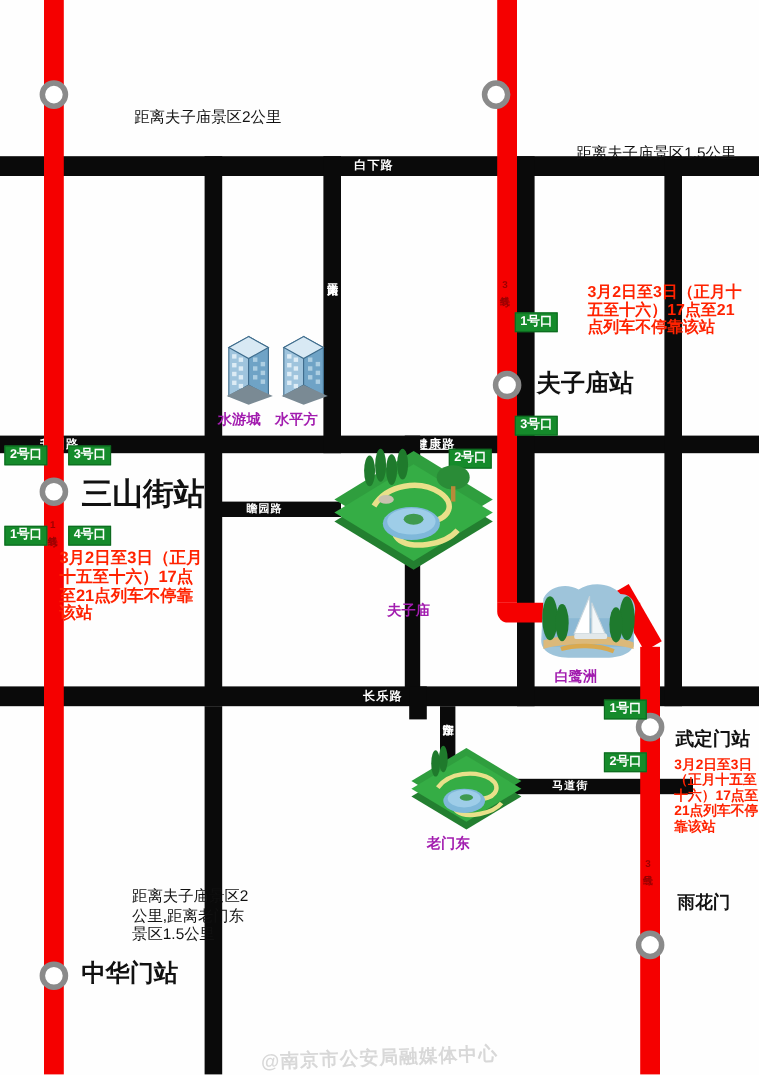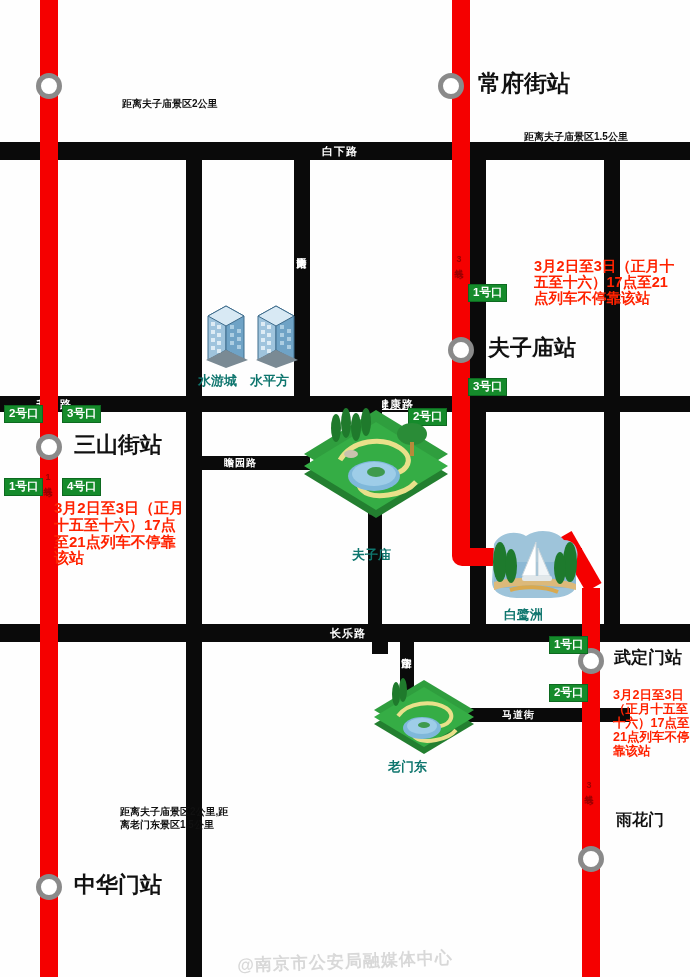--- a/index.html
+++ b/index.html
@@ -15,31 +15,31 @@
   
   .metro{position:absolute;background:#f50000;}
   .line-label{position:absolute;writing-mode:vertical-rl;text-orientation:upright;
               color:#9c0000;font-size:9px;font-weight:bold;letter-spacing:-1px;line-height:1;}
 
   
   .station{position:absolute;width:26px;height:26px;border-radius:50%;
            border:5px solid #8a8a8a;background:#fff;box-sizing:border-box;}
   .st-name{position:absolute;color:#111;font-weight:bold;white-space:nowrap;
            font-family:"DejaVu Serif","Liberation Serif",serif;}
-  .st-note{position:absolute;color:#111;font-size:10px;font-weight:bold;line-height:1.25;padding-left:44px;}
+  .st-note{position:absolute;color:#111;font-size:14px;font-weight:normal;line-height:1.25;padding-left:44px;}
 
   
   .exit{position:absolute;background:#158b2b;border:1px solid #0d6a20;color:#fff;
         font-size:11.5px;font-weight:bold;padding:1px 4px 2px 4px;line-height:1.1;white-space:nowrap;}
 
   
   .warn{position:absolute;color:#ff2200;font-weight:bold;line-height:1.12;}
 
   
-  .poi-label{position:absolute;color:#0f766e;font-size:13px;font-weight:bold;white-space:nowrap;font-family:Liberation Serif, serif;}
+  .poi-label{position:absolute;color:#a21caf;font-size:13px;font-weight:bold;white-space:nowrap;font-family:Liberation Serif, serif;}
   .poi{position:absolute;}
 
   .watermark{position:absolute;left:0;bottom:4px;width:690px;text-align:center;
              color:#d8d8d8;font-size:17px;font-weight:bold;letter-spacing:1px;
              transform:rotate(-2deg);}
 </style>
 </head>
 <body>
 
 <div id="map">
@@ -87,40 +87,39 @@
 
   <div class="metro" style="left:556px;top:540px;width:18px;height:60px;transform:rotate(-30deg);transform-origin:top left;"></div>
 
   <div class="metro" style="left:582px;top:588px;width:18px;height:389px;"></div>
   <div class="line-label" style="left:584px;top:780px;">3号线</div>
 
   <div class="station" style="left:36px;top:73px;"></div>
   <div class="st-note" style="left:78px;top:98px;">距离夫子庙景区2公里</div>
 
   <div class="station" style="left:438px;top:73px;"></div>
-  <div class="st-name" style="left:478px;top:68px;font-size:23px;">常府街站</div>
   <div class="st-note" style="left:480px;top:98px;margin-top:33px;">距离夫子庙景区1.5公里</div>
 
   <div class="station" style="left:448px;top:337px;"></div>
   <div class="st-name" style="left:488px;top:333px;font-size:22px;">夫子庙站</div>
   <div class="exit" style="left:468px;top:284px;">1号口</div>
   <div class="exit" style="left:468px;top:378px;">3号口</div>
   <div class="exit" style="left:408px;top:408px;">2号口</div>
   <div class="warn" style="left:534px;top:258px;width:148px;font-size:14.5px;">3月2日至3日（正月十五至十六）17点至21点列车不停靠该站</div>
 
   <div class="station" style="left:36px;top:434px;"></div>
-  <div class="st-name" style="left:74px;top:430px;font-size:22px;">三山街站</div>
+  <div class="st-name" style="left:74px;top:430px;font-size:28px;">三山街站</div>
   <div class="exit" style="left:4px;top:405px;">2号口</div>
   <div class="exit" style="left:62px;top:405px;">3号口</div>
   <div class="exit" style="left:4px;top:478px;">1号口</div>
   <div class="exit" style="left:62px;top:478px;">4号口</div>
   <div class="warn" style="left:54px;top:500px;width:136px;font-size:15px;">3月2日至3日（正月十五至十六）17点至21点列车不停靠该站</div>
 
   <div class="station" style="left:578px;top:648px;"></div>
-  <div class="st-name" style="left:614px;top:646px;font-size:17px;">武定门站</div>
+  <div class="st-name" style="left:614px;top:660px;font-size:17px;">武定门站</div>
   <div class="exit" style="left:549px;top:636px;">1号口</div>
   <div class="exit" style="left:549px;top:684px;">2号口</div>
   <div class="warn" style="left:613px;top:688px;width:78px;font-size:12.5px;">3月2日至3日（正月十五至十六）17点至21点列车不停靠该站</div>
 
   <div class="station" style="left:578px;top:846px;"></div>
   <div class="st-name" style="left:616px;top:810px;font-size:16px;">雨花门</div>
 
   <div class="station" style="left:36px;top:874px;"></div>
   <div class="st-name" style="left:74px;top:870px;font-size:22px;">中华门站</div>
   <div class="st-note" style="left:76px;top:806px;width:112px;">距离夫子庙景区2公里,距离老门东景区1.5公里</div>

